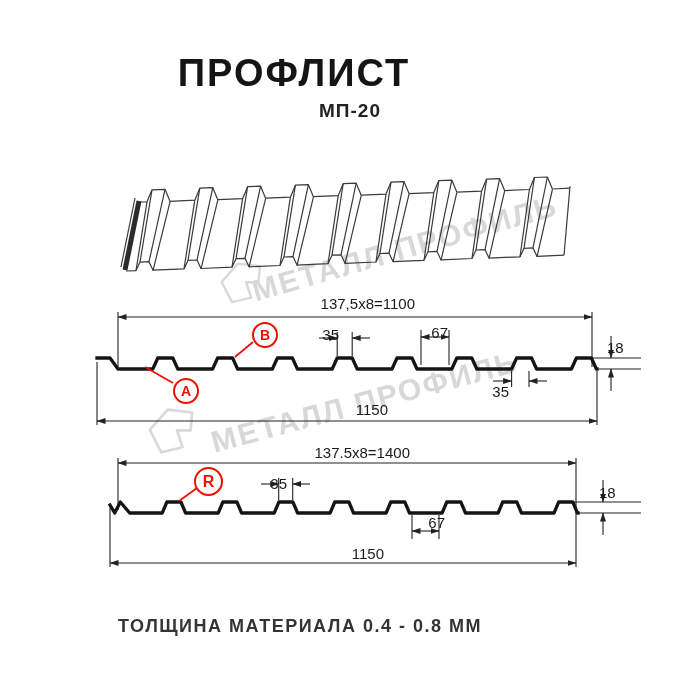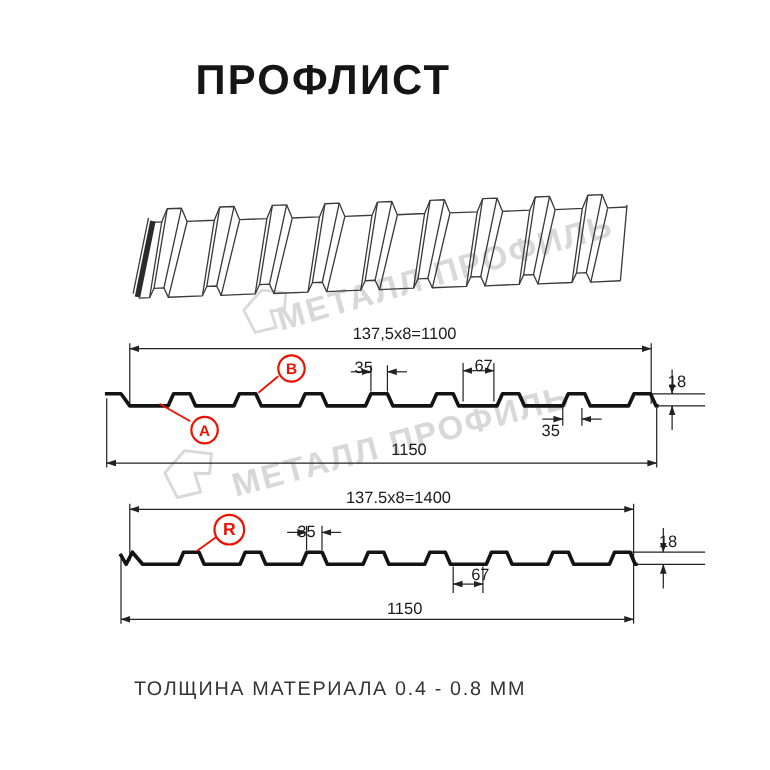--- a/index.html
+++ b/index.html
@@ -3,21 +3,21 @@
 <meta charset="utf-8">
 <style>
   html,body{margin:0;padding:0;background:#fff;}
   #stage{position:relative;width:700px;height:700px;background:#ffffff;overflow:hidden;
          font-family:"Liberation Sans",sans-serif;}
   .abs{position:absolute;}
   #title{top:52px;left:0;width:588px;text-align:center;font-size:38px;font-weight:800;
          letter-spacing:2px;color:#151515;}
   #subtitle{top:100px;left:0;width:700px;text-align:center;font-size:19px;font-weight:600;
             letter-spacing:1px;color:#222;}
-  #footer-note{top:616px;left:0;width:600px;text-align:center;font-size:18px;font-weight:400;
+  #footer-note{top:616px;left:0;width:600px;text-align:center;font-size:18px;font-weight:700;
                letter-spacing:1.5px;color:#343434;}
   .wm-text{color:#d8d8d8;font-size:30px;font-weight:700;letter-spacing:2px;white-space:nowrap;
            transform-origin:left center;}
   #wm1-text{left:253px;top:275px;transform:rotate(-16deg);}
   #wm2-text{left:212px;top:426px;transform:rotate(-15deg);}
   .wm-logo{transform:rotate(-8deg);}
   .dt{position:absolute;font-size:15px;line-height:1;color:#1b1b1b;text-align:right;}
   .badge{position:absolute;width:22px;height:22px;border:2.5px solid #ee1100;border-radius:50%;
          color:#ee1100;font-size:14px;font-weight:700;display:flex;align-items:center;
          justify-content:center;background:transparent;}
@@ -38,20 +38,21 @@
   <div class="abs wm-text" id="wm1-text">МЕТАЛЛ ПРОФИЛЬ</div>
   <div class="abs wm-text" id="wm2-text">МЕТАЛЛ ПРОФИЛЬ</div>
   <svg class="wm-logo" style="left:220px;top:258px" width="56" height="48" viewBox="0 0 60 50">
     <path d="M10,44 L2,21 L22,4 L45,10 L41,27 L28,25 L31,42 Z" fill="none" stroke="#d9d9d9" stroke-width="2.6" stroke-linejoin="round"></path>
   </svg>
   <svg class="wm-logo" style="left:148px;top:404px" width="62" height="52" viewBox="0 0 60 50">
     <path d="M10,44 L2,21 L22,4 L45,10 L41,27 L28,25 L31,42 Z" fill="none" stroke="#d9d9d9" stroke-width="2.6" stroke-linejoin="round"></path>
   </svg>
 
   <div class="abs" id="title">ПРОФЛИСТ</div>
+  <div class="abs" id="subtitle">МП-20</div>
 
   <svg id="sheet3d" style="left:112px;top:170px" width="470" height="118" viewBox="0 0 470 118">
     <path id="sheet-diag" class="sheet" d=" M 24 100.6 L 35 31.8 M 28 92.1 L 40 19.8 M 37 91.7 L 53 19.3 M 41 100.6 L 58 31.8 M 72 98.9 L 82.8 30.2 M 76 90.4 L 87.8 18.2 M 85 90.0 L 100.8 17.7 M 89 98.9 L 105.8 30.2 M 120 97.2 L 130.6 28.7 M 124 88.7 L 135.6 16.7 M 133 88.3 L 148.6 16.2 M 137 97.2 L 153.6 28.7 M 168 95.5 L 178.39999999999998 27.2 M 172 87.0 L 183.39999999999998 15.2 M 181 86.6 L 196.39999999999998 14.7 M 185 95.5 L 201.39999999999998 27.2 M 216 93.7 L 226.2 25.7 M 220 85.2 L 231.2 13.7 M 229 84.8 L 244.2 13.2 M 233 93.7 L 249.2 25.7 M 264 92.0 L 274 24.1 M 268 83.5 L 279 12.1 M 277 83.1 L 292 11.6 M 281 92.0 L 297 24.1 M 312 90.3 L 321.79999999999995 22.6 M 316 81.8 L 326.79999999999995 10.6 M 325 81.4 L 339.79999999999995 10.1 M 329 90.3 L 344.79999999999995 22.6 M 360 88.5 L 369.59999999999997 21.1 M 364 80.0 L 374.59999999999997 9.1 M 373 79.6 L 387.59999999999997 8.6 M 377 88.5 L 392.59999999999997 21.1 M 408 86.8 L 417.4 19.5 M 412 78.3 L 422.4 7.5 M 421 77.9 L 435.4 7.0 M 425 86.8 L 440.4 19.5"></path>
     <path id="sheet-bottom" class="sheet" d="M 14 101.0 L 24 100.6 l 4 -8.5 l 9 -0.4 l 4 8.5 L 72 98.9 l 4 -8.5 l 9 -0.4 l 4 8.5 L 120 97.2 l 4 -8.5 l 9 -0.4 l 4 8.5 L 168 95.5 l 4 -8.5 l 9 -0.4 l 4 8.5 L 216 93.7 l 4 -8.5 l 9 -0.4 l 4 8.5 L 264 92.0 l 4 -8.5 l 9 -0.4 l 4 8.5 L 312 90.3 l 4 -8.5 l 9 -0.4 l 4 8.5 L 360 88.5 l 4 -8.5 l 9 -0.4 l 4 8.5 L 408 86.8 l 4 -8.5 l 9 -0.4 l 4 8.5 L 452 85.2"></path>
     <path id="sheet-top" class="sheet" d="M 28 32.0 L 35 31.8 l 5 -12 l 13 -0.5 l 5 12 L 82.8 30.2 l 5 -12 l 13 -0.5 l 5 12 L 130.6 28.7 l 5 -12 l 13 -0.5 l 5 12 L 178.39999999999998 27.2 l 5 -12 l 13 -0.5 l 5 12 L 226.2 25.7 l 5 -12 l 13 -0.5 l 5 12 L 274 24.1 l 5 -12 l 13 -0.5 l 5 12 L 321.79999999999995 22.6 l 5 -12 l 13 -0.5 l 5 12 L 369.59999999999997 21.1 l 5 -12 l 13 -0.5 l 5 12 L 417.4 19.5 l 5 -12 l 13 -0.5 l 5 12 L 458 18.2"></path>
     <line class="sheet" x1="452" y1="85.2" x2="458" y2="16.2" stroke="#3a3a3a"></line>
     <line class="sheet-edge" x1="13" y1="100" x2="27" y2="31"></line>
     <line class="sheet" x1="9" y1="97" x2="23" y2="28"></line>
   </svg>
 

